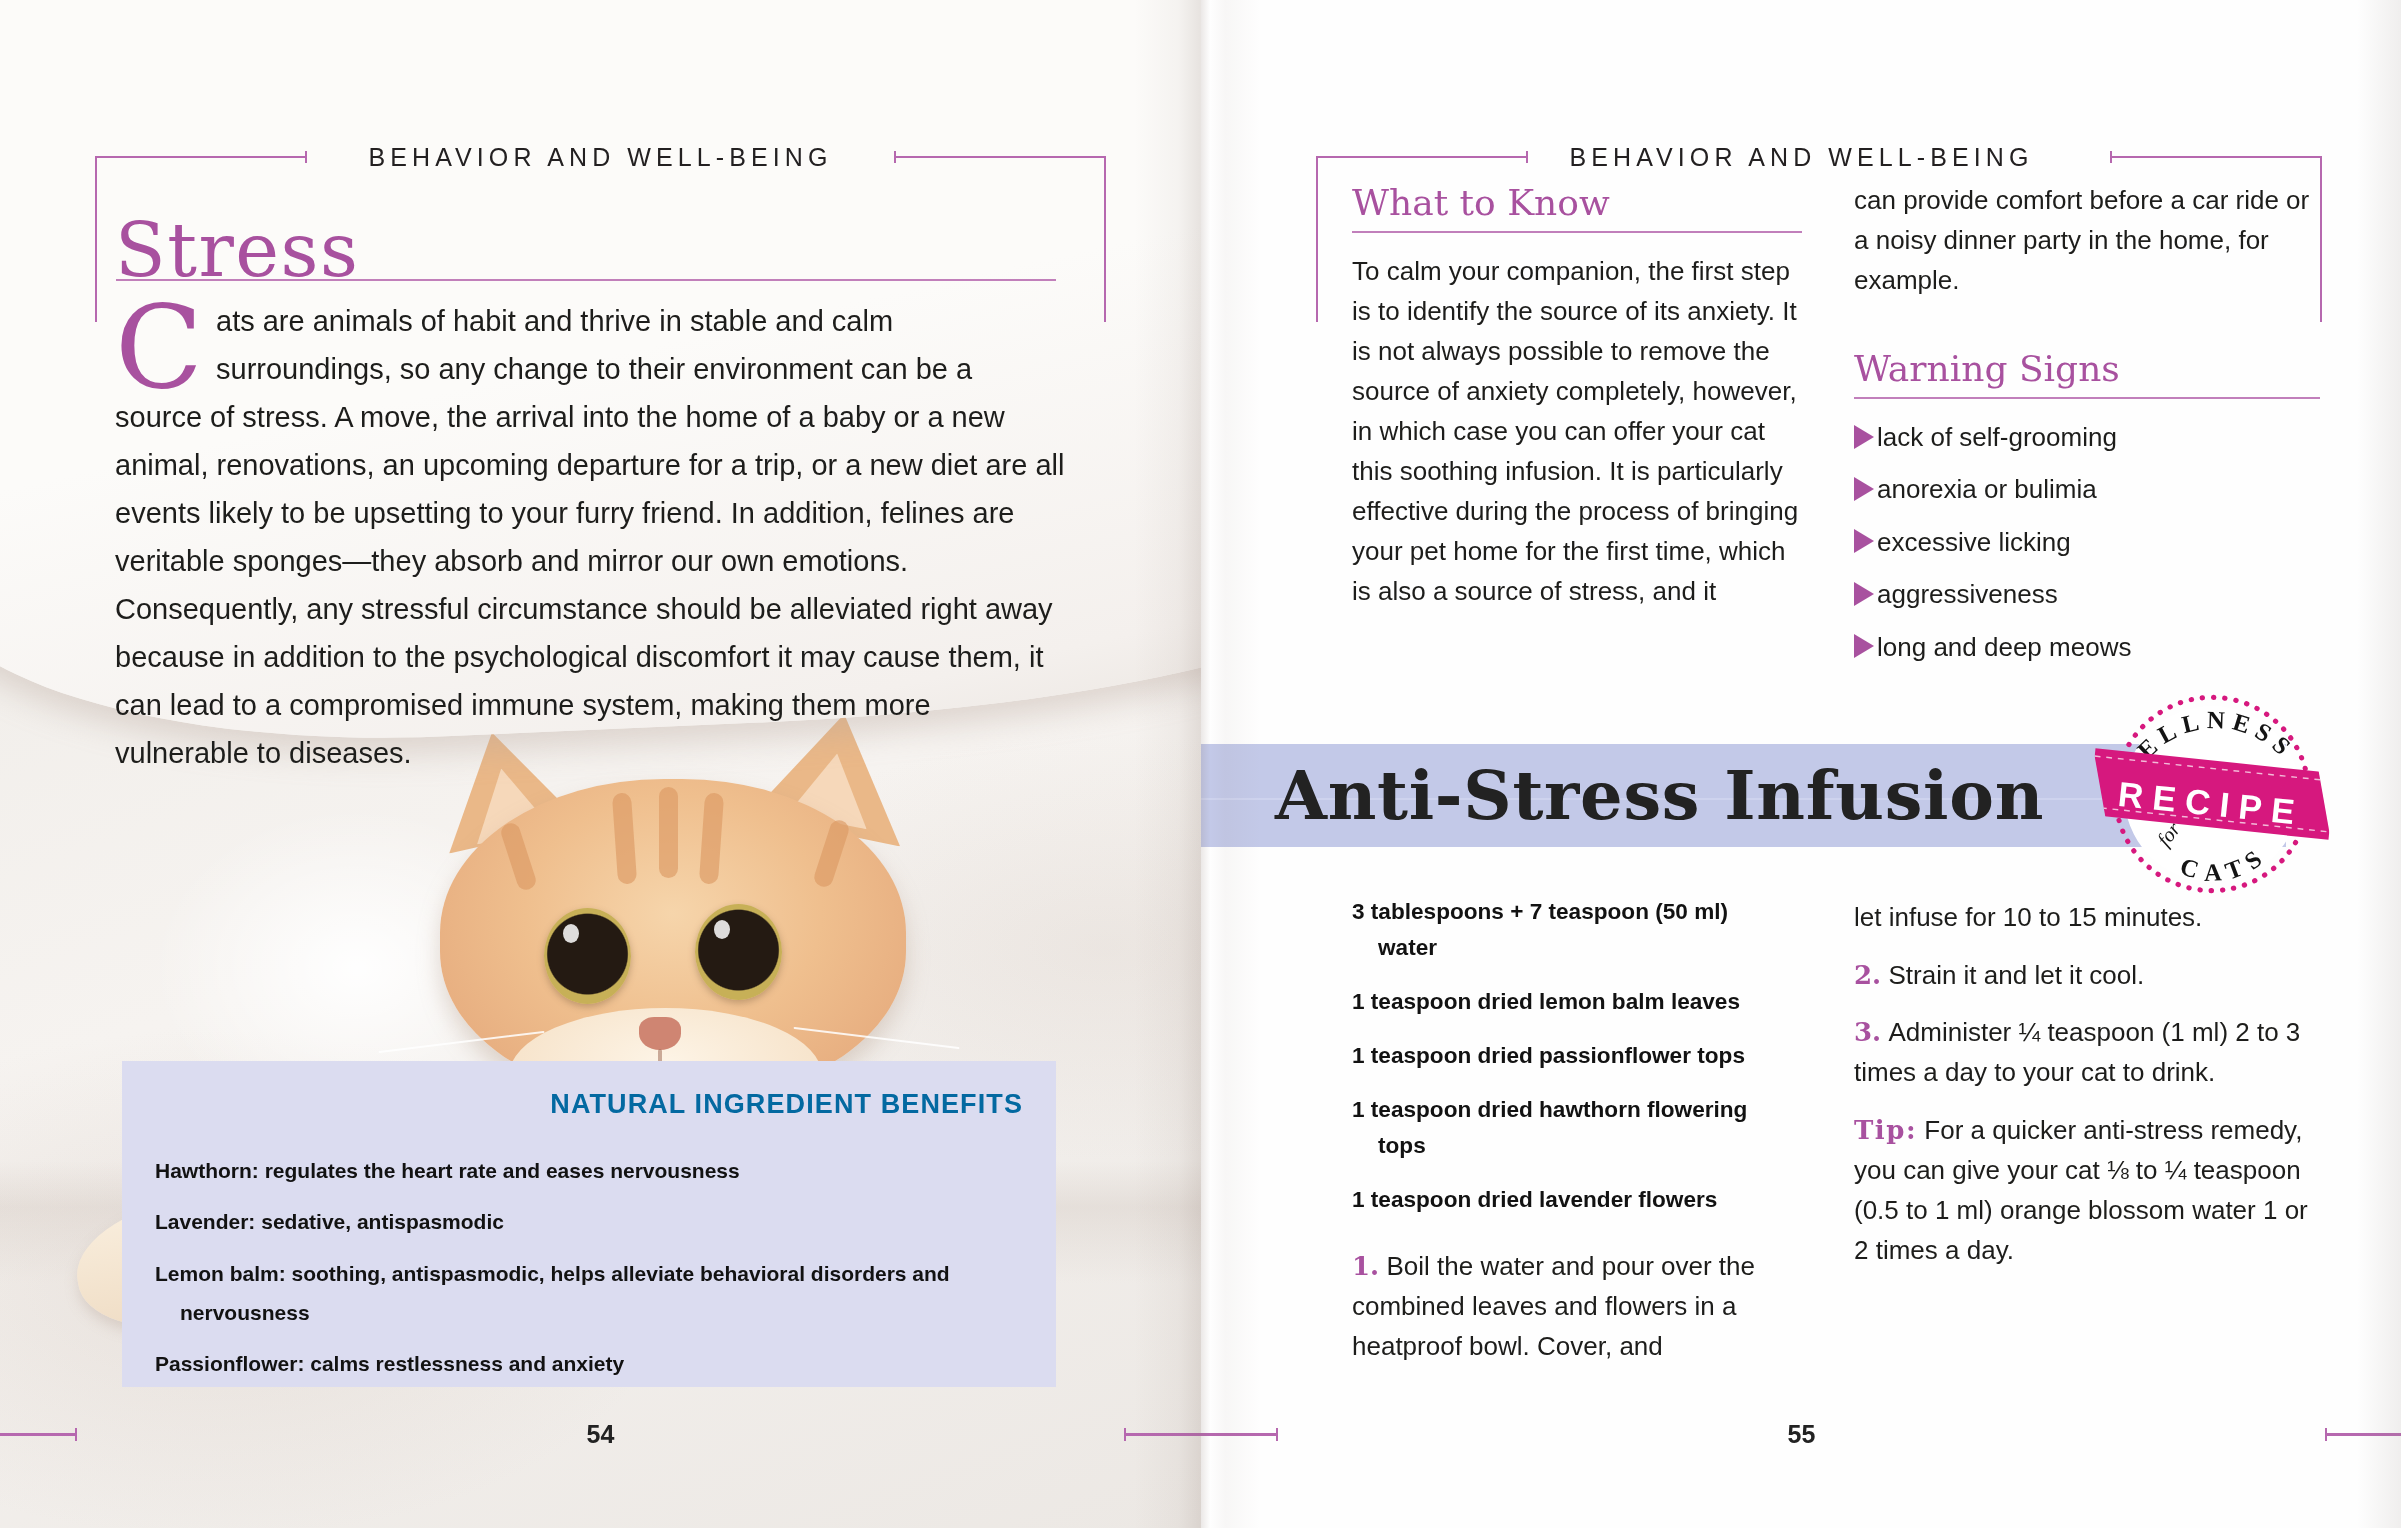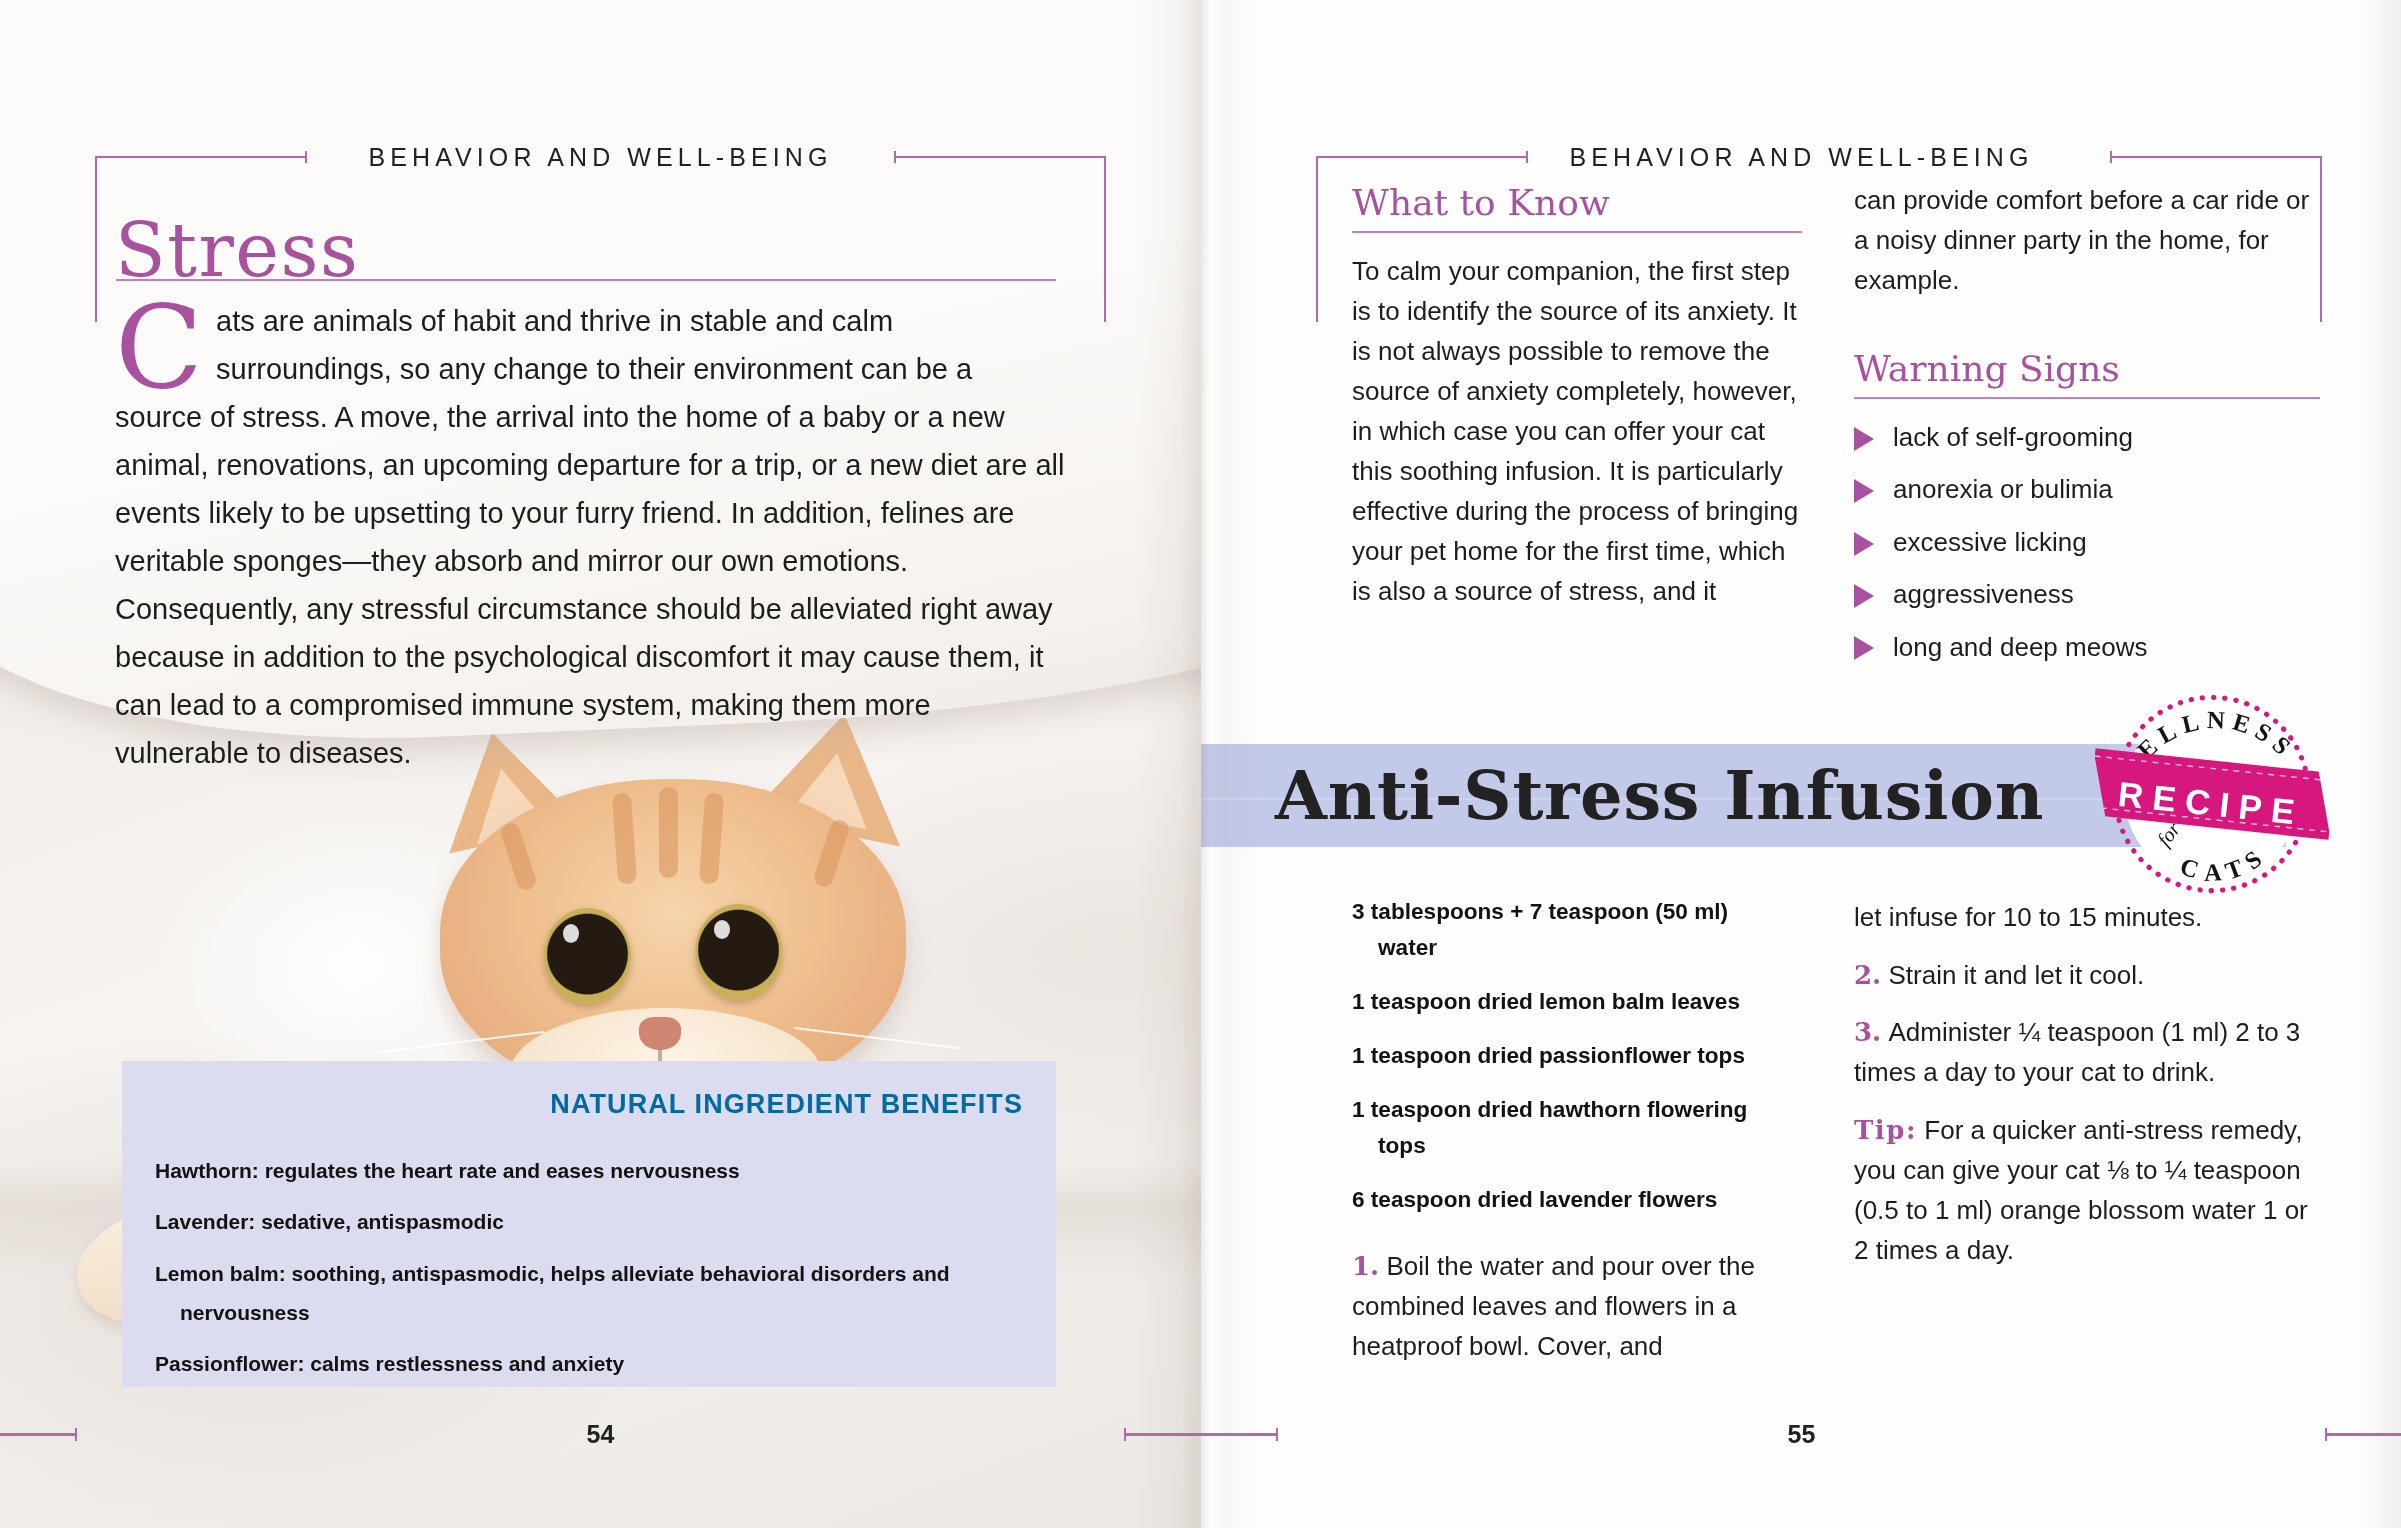--- a/index.html
+++ b/index.html
@@ -96,21 +96,21 @@
     padding-left:25px;text-indent:-25px;}
 
   
   .wtk-title{left:151px;top:182px;font-size:36px;}
   .wtk-rule{left:151px;top:231px;width:450px;}
   .wtk-col1{position:absolute;left:151px;top:251px;width:453px;font-size:26px;line-height:40px;z-index:10;}
   .wtk-col2{position:absolute;left:653px;top:180px;width:473px;font-size:26px;line-height:40px;z-index:10;}
   .ws-title{left:653px;top:348px;font-size:36px;}
   .ws-rule{left:653px;top:397px;width:466px;}
   .warning-list{position:absolute;left:653px;top:421px;width:480px;list-style:none;z-index:10;}
-  .warning-list li{display:flex;align-items:center;gap:19px;margin-bottom:20.4px;font-size:26px;line-height:32px;}
+  .warning-list li{display:flex;align-items:flex-start;gap:3px;margin-bottom:20.4px;font-size:26px;line-height:32px;}
   .tri{flex:0 0 auto;width:0;height:0;margin-top:3.6px;
     border-left:20.4px solid var(--accent-purple);border-top:12.4px solid transparent;border-bottom:12.4px solid transparent;}
 
   
   .banner{position:absolute;left:-55px;top:744px;width:1140px;height:103px;z-index:5;
     background:linear-gradient(to bottom,var(--banner-lavender) 0 52%,#ced3ee 52.5% 54%,var(--banner-lavender) 54.5% 100%);}
   .banner-title{position:absolute;left:0;top:744px;width:917px;height:103px;line-height:103px;text-align:center;z-index:6;
     font-family:"DejaVu Serif","Liberation Serif",serif;font-size:67px;color:#222;letter-spacing:0.7px;}
   .stamp{position:absolute;left:902px;top:685px;width:218px;height:218px;z-index:7;transform:rotate(-10deg);}
   .stamp-ring{fill:none;stroke:var(--stamp-pink);stroke-width:7;stroke-dasharray:0.5 15;stroke-linecap:round;}
@@ -252,21 +252,21 @@
         <line class="ribbon-line" x1="-16" y1="185" x2="316" y2="185"></line>
         <text class="ribbon-text" x="150" y="167" text-anchor="middle" dominant-baseline="middle">RECIPE</text>
       </g>
     </svg>
 
     <div class="ingredients">
       <p class="ing">3 tablespoons + 7 teaspoon (50 ml) water</p>
       <p class="ing">1 teaspoon dried lemon balm leaves</p>
       <p class="ing">1 teaspoon dried passionflower tops</p>
       <p class="ing">1 teaspoon dried hawthorn flowering tops</p>
-      <p class="ing">6 teaspoon dried lavender flowers</p>
+      <p class="ing">1 teaspoon dried lavender flowers</p>
     </div>
 
     <div class="steps-col1">
       <p><span class="step-num">1.</span><span>Boil the water and pour over the combined leaves and flowers in a heatproof bowl. Cover, and</span></p>
     </div>
 
     <div class="steps-col2">
       <p><span>let infuse for 10 to 15 minutes.</span></p>
       <p><span class="step-num">2.</span><span>Strain it and let it cool.</span></p>
       <p><span class="step-num">3.</span><span>Administer ¼ teaspoon (1 ml) 2 to 3 times a day to your cat to drink.</span></p>

